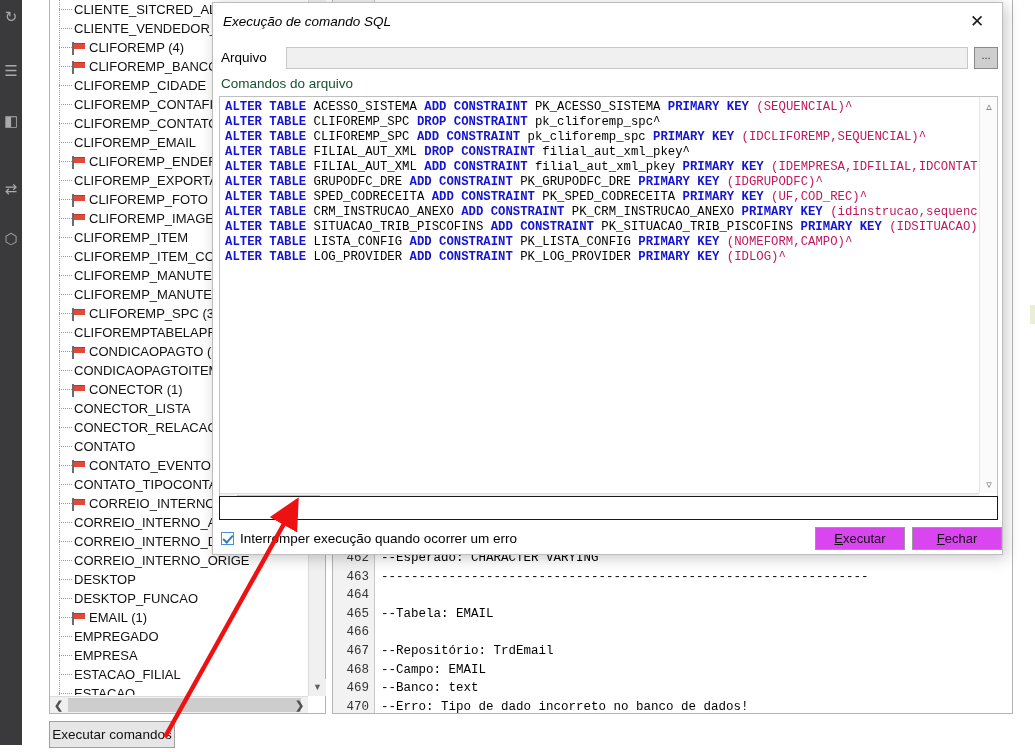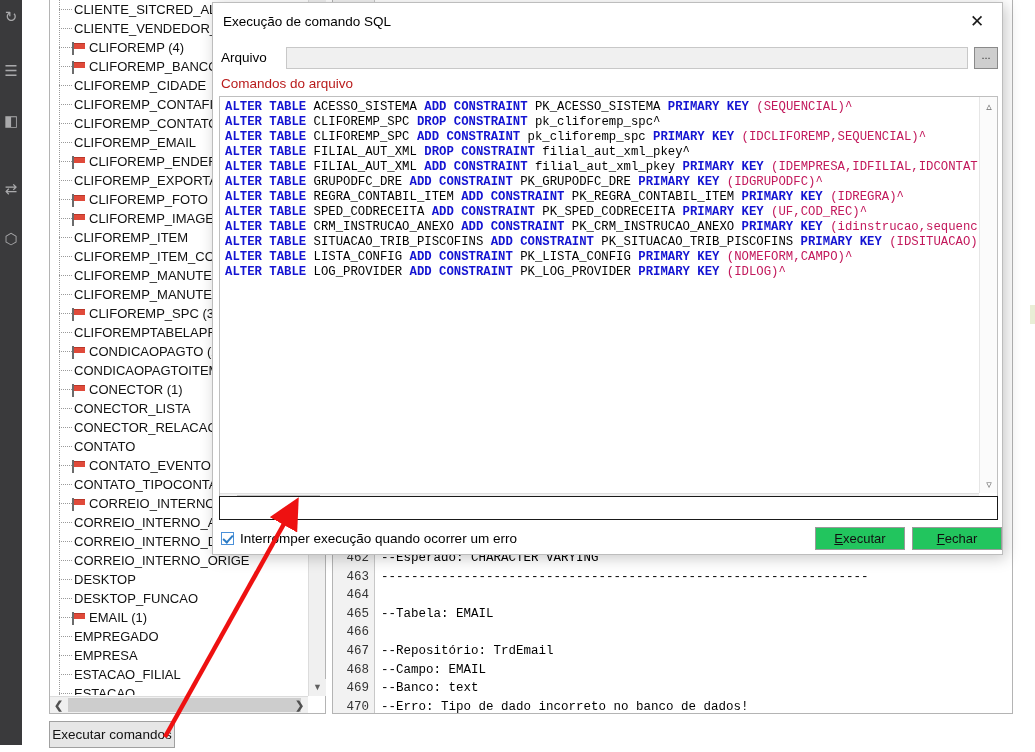--- a/index.html
+++ b/index.html
@@ -112,40 +112,40 @@
 
   
   .dialog {
     position: absolute; left: 212px; top: 2px; width: 791px; height: 553px;
     background: #ffffff; border: 1px solid #bdbdbd;
     box-shadow: 3px 3px 14px rgba(0,0,0,.22);
     box-sizing: border-box;
   }
   .dlg-title {
     position: absolute; left: 10px; top: 11px;
-    font-size: 13.5px; color: #000;
+    font-size: 13.5px; color: #000; font-style: italic;
   }
   .dlg-close {
     position: absolute; right: 8px; top: 6px; width: 34px; height: 26px;
     text-align: center; line-height: 26px; font-size: 17px; color: #1a1a1a;
   }
   .lbl-arquivo {
     position: absolute; left: 8px; top: 47px; font-size: 13.5px; color: #000;
   }
   .file-input {
     position: absolute; left: 73px; top: 44px; width: 682px; height: 22px;
     background: #f0f0f0; border: 1px solid #c8c8c8; box-sizing: border-box;
   }
   .file-browse {
     position: absolute; left: 761px; top: 44px; width: 24px; height: 22px;
     background: #cecece; border: 1px solid #8a8a8a; box-sizing: border-box;
     font-size: 11px; color: #333; text-align: center; line-height: 14px;
   }
   .lbl-comandos {
-    position: absolute; left: 8px; top: 73px; font-size: 13.5px; color: #b91c1c;
+    position: absolute; left: 8px; top: 73px; font-size: 13.5px; color: #14532d;
   }
   .sql-box {
     position: absolute; left: 6px; top: 93px; width: 779px; height: 416px;
     border: 1px solid #bfbfbf; background: #ffffff; box-sizing: border-box;
   }
   .sql-text {
     position: absolute; left: 5px; top: 3px; right: 19px; bottom: 19px;
     overflow: hidden;
   }
   .sql-line {
@@ -180,21 +180,21 @@
     position: absolute; left: 0; top: 1px; width: 13px; height: 13px;
     border: 1px solid #4a90d9; background: #fff; box-sizing: border-box;
   }
   .chkbox:after {
     content: ""; position: absolute; left: 3px; top: 0px; width: 4px; height: 8px;
     border: solid #2e7cc4; border-width: 0 2px 2px 0; transform: rotate(42deg);
   }
   .chk-label { position: absolute; left: 19px; top: 0; white-space: nowrap; }
   .dlg-btn {
     position: absolute; top: 524px; width: 90px; height: 23px;
-    background: #22c55e; border: 1px solid #9a9a9a; box-sizing: border-box;
+    background: #d946ef; border: 1px solid #9a9a9a; box-sizing: border-box;
     font-size: 13px; color: #111; text-align: center; line-height: 21px;
   }
   .dlg-btn .u { text-decoration: underline; }
   #btn-exec { left: 602px; }
   #btn-close { left: 699px; }
 
   
   .annot { position: absolute; left: 0; top: 0; width: 1035px; height: 752px; pointer-events: none; }
 </style>
 </head>
@@ -368,21 +368,20 @@
 
     <div class="sql-box">
       <div class="sql-text">
         <div id="sql-lines">
             <div class="sql-line"><span class="kw">ALTER TABLE</span><span> ACESSO_SISTEMA </span><span class="kw">ADD CONSTRAINT</span><span> PK_ACESSO_SISTEMA </span><span class="kw">PRIMARY KEY</span><span class="pk"> (SEQUENCIAL)^</span></div>
             <div class="sql-line"><span class="kw">ALTER TABLE</span><span> CLIFOREMP_SPC </span><span class="kw">DROP CONSTRAINT</span><span> pk_cliforemp_spc^</span></div>
             <div class="sql-line"><span class="kw">ALTER TABLE</span><span> CLIFOREMP_SPC </span><span class="kw">ADD CONSTRAINT</span><span> pk_cliforemp_spc </span><span class="kw">PRIMARY KEY</span><span class="pk"> (IDCLIFOREMP,SEQUENCIAL)^</span></div>
             <div class="sql-line"><span class="kw">ALTER TABLE</span><span> FILIAL_AUT_XML </span><span class="kw">DROP CONSTRAINT</span><span> filial_aut_xml_pkey^</span></div>
             <div class="sql-line"><span class="kw">ALTER TABLE</span><span> FILIAL_AUT_XML </span><span class="kw">ADD CONSTRAINT</span><span> filial_aut_xml_pkey </span><span class="kw">PRIMARY KEY</span><span class="pk"> (IDEMPRESA,IDFILIAL,IDCONTATO)^</span></div>
             <div class="sql-line"><span class="kw">ALTER TABLE</span><span> GRUPODFC_DRE </span><span class="kw">ADD CONSTRAINT</span><span> PK_GRUPODFC_DRE </span><span class="kw">PRIMARY KEY</span><span class="pk"> (IDGRUPODFC)^</span></div>
-            <div class="sql-line"><span class="kw">ALTER TABLE</span><span> REGRA_CONTABIL_ITEM </span><span class="kw">ADD CONSTRAINT</span><span> PK_REGRA_CONTABIL_ITEM </span><span class="kw">PRIMARY KEY</span><span class="pk"> (IDREGRA)^</span></div>
             <div class="sql-line"><span class="kw">ALTER TABLE</span><span> SPED_CODRECEITA </span><span class="kw">ADD CONSTRAINT</span><span> PK_SPED_CODRECEITA </span><span class="kw">PRIMARY KEY</span><span class="pk"> (UF,COD_REC)^</span></div>
             <div class="sql-line"><span class="kw">ALTER TABLE</span><span> CRM_INSTRUCAO_ANEXO </span><span class="kw">ADD CONSTRAINT</span><span> PK_CRM_INSTRUCAO_ANEXO </span><span class="kw">PRIMARY KEY</span><span class="pk"> (idinstrucao,sequencial)^</span></div>
             <div class="sql-line"><span class="kw">ALTER TABLE</span><span> SITUACAO_TRIB_PISCOFINS </span><span class="kw">ADD CONSTRAINT</span><span> PK_SITUACAO_TRIB_PISCOFINS </span><span class="kw">PRIMARY KEY</span><span class="pk"> (IDSITUACAO)^</span></div>
             <div class="sql-line"><span class="kw">ALTER TABLE</span><span> LISTA_CONFIG </span><span class="kw">ADD CONSTRAINT</span><span> PK_LISTA_CONFIG </span><span class="kw">PRIMARY KEY</span><span class="pk"> (NOMEFORM,CAMPO)^</span></div>
             <div class="sql-line"><span class="kw">ALTER TABLE</span><span> LOG_PROVIDER </span><span class="kw">ADD CONSTRAINT</span><span> PK_LOG_PROVIDER </span><span class="kw">PRIMARY KEY</span><span class="pk"> (IDLOG)^</span></div>
           </div>
       </div>
       <div class="sql-vbar">
         <div class="sql-arrow" style="top:0;left:0;">▵</div>
         <div class="sql-arrow" style="bottom:0;left:0;">▿</div>

